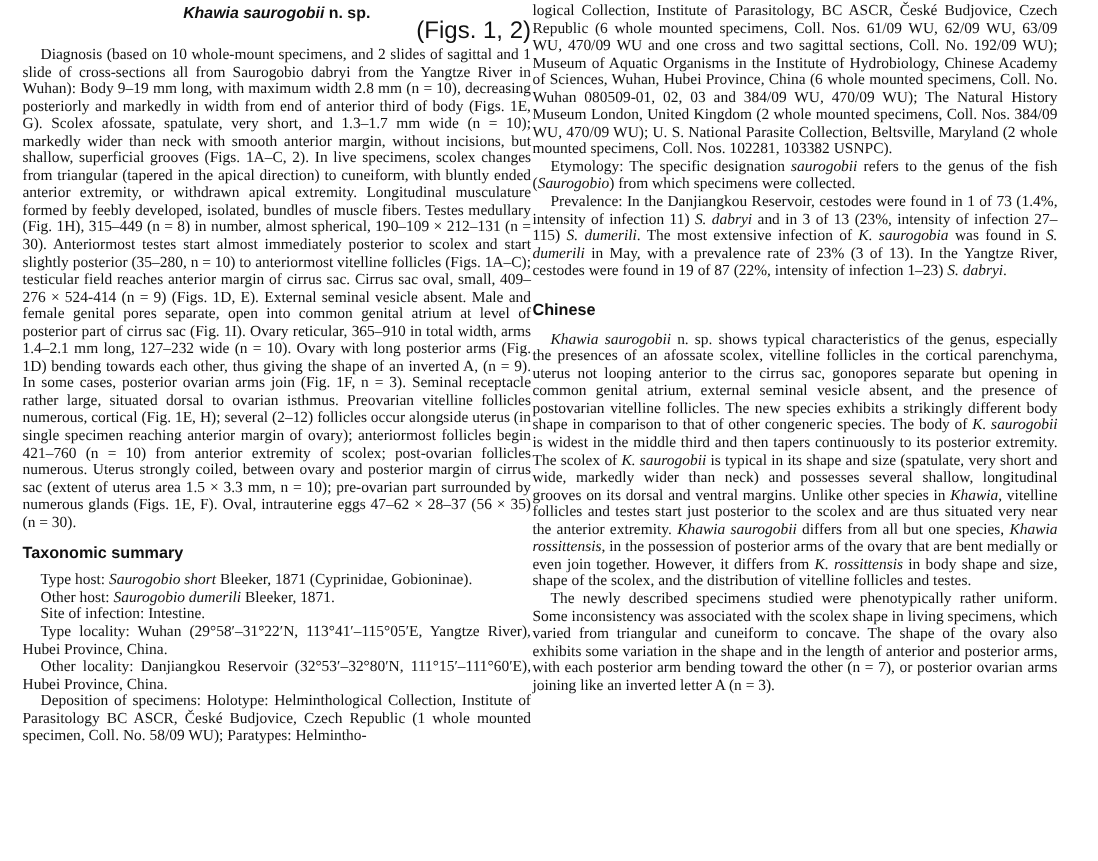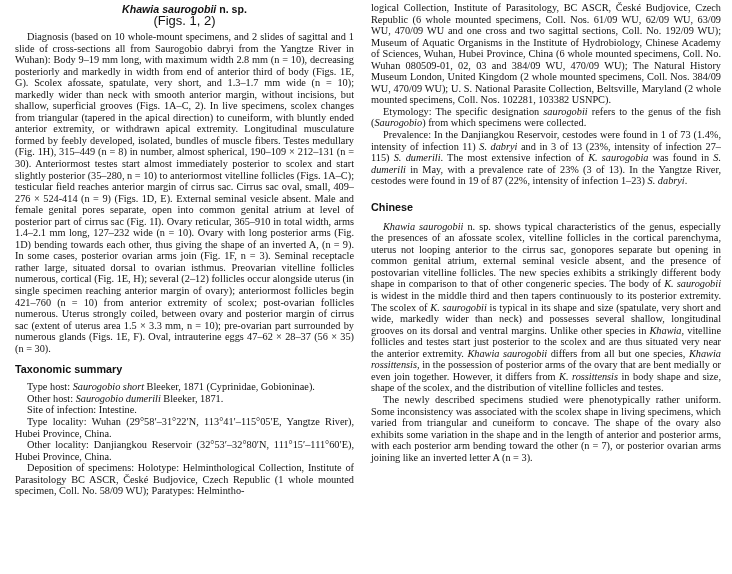--- a/index.html
+++ b/index.html
@@ -1,22 +1,22 @@
 <!DOCTYPE html>
 <html><head>
 <meta charset="utf-8">
 <style>
   html, body { margin: 0; padding: 0; background: #ffffff; }
   body { width: 732px; height: 574px; overflow: hidden; position: relative; color: #111; }
   .col { position: absolute; top: 2px; font-family: "Liberation Serif", serif; font-size: 10.3px; line-height: 11.55px; text-align: justify; }
   .col.left { left: 15px; width: 339px; }
-  .col.right { left: 371px; width: 350px; }
+  .col.right { left: 355px; width: 350px; }
   .title { font-family: "Liberation Sans", sans-serif; font-weight: bold; font-style: italic; text-align: center; font-size: 10.6px; line-height: 12px; margin-top: 1px; }
   .title .ns { font-style: normal; }
-  .figs { font-family: "Liberation Sans", sans-serif; text-align: center; font-size: 13px; line-height: 12px; margin-bottom: 4px; }
+  .figs { font-family: "Liberation Sans", sans-serif; text-align: right; font-size: 16px; line-height: 12px; margin-bottom: 4px; }
   p { margin: 0; text-indent: 12px; }
   p.noindent { text-indent: 0; }
   .lbl { }
   i { font-style: italic; }
   h2 { font-family: "Liberation Sans", sans-serif; font-weight: bold; font-size: 10.8px; margin: 9px 0 6px 0; line-height: 12px; }
   .tax p { text-indent: 12px; }
 </style>
 </head>
 <body>
 

